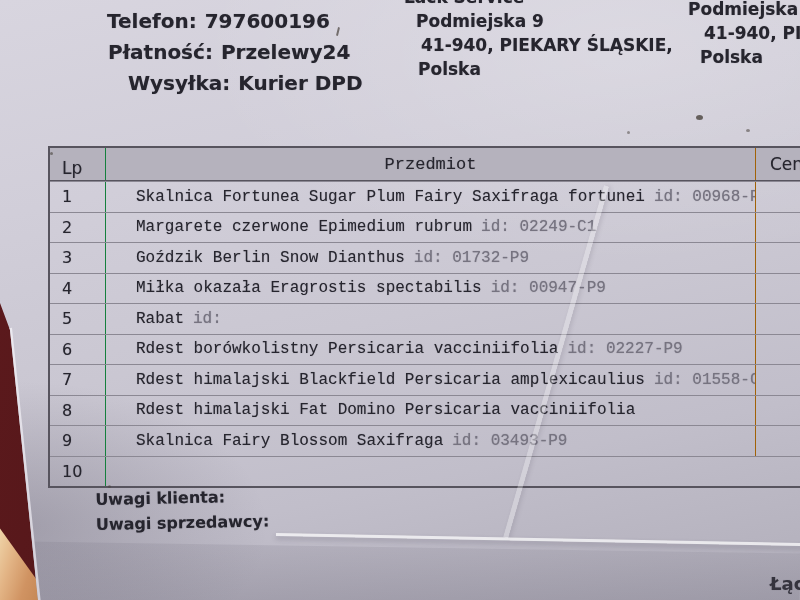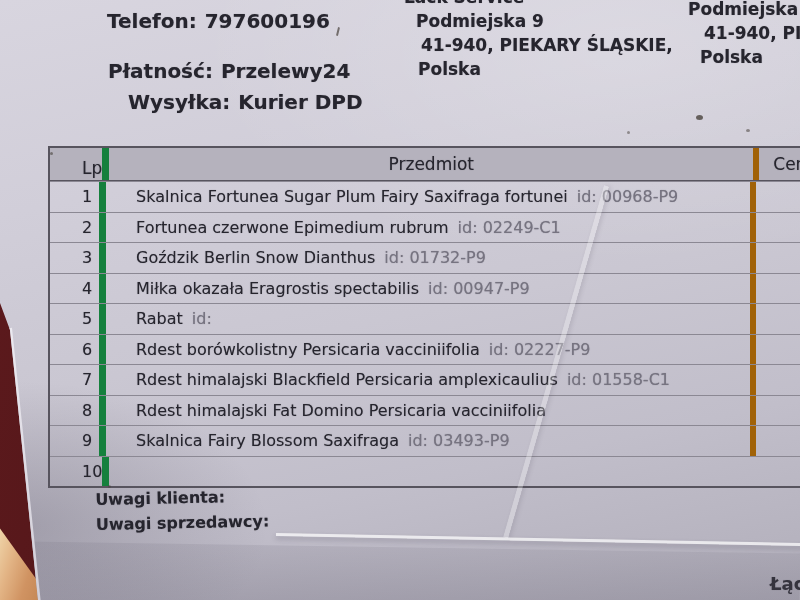--- a/index.html
+++ b/index.html
@@ -45,42 +45,42 @@
   }
   .below-fold{
     position:absolute;left:0;top:541px;width:100%;height:60px;
     background:linear-gradient(180deg,rgba(104,100,116,0.14),rgba(104,100,116,0.30));
     transform:rotate(0.9deg);transform-origin:left center;
   }
   .speck{position:absolute;border-radius:50%;background:#48423c;opacity:.8;}
   .soft-text{text-shadow:0 0 1px rgba(38,37,46,0.35);}
   
   .contact{position:absolute;left:107px;top:6px;font-size:20px;font-weight:600;line-height:31px;}
-  .contact .l2{margin-left:1px;margin-top:19px;}
+  .contact .l2{margin-left:1px;}
   .contact .l3{margin-left:21px;}
   .contact .val{margin-left:8px;}
   .addr{position:absolute;font-size:17px;font-weight:600;line-height:24px;white-space:nowrap;}
   .addr-seller{left:404px;top:-15px;}
   .addr-seller .a1{margin-left:12px;}
   .addr-seller .a2{margin-left:17px;}
   .addr-seller .a3{margin-left:14px;}
   .addr-buyer{left:688px;top:-3px;}
   .addr-buyer .a2{margin-left:16px;}
   .addr-buyer .a3{margin-left:12px;}
   
   .tablewrap{
     position:absolute;left:48px;top:146px;width:814px;
     border:2px solid #57545e;
   }
   .trow{display:flex;height:29.5px;align-items:center;border-top:1px solid #8b8893;}
   .thead{height:32px;border-top:none;background:#b5b2bd;border-bottom:1px solid #57545e;}
-  .c-lp{flex:0 0 56px;padding-left:32px;box-sizing:border-box;border-right:7px solid #15803d;
+  .c-lp{flex:0 0 56px;padding-left:12px;box-sizing:border-box;border-right:1px solid #15803d;
         align-self:stretch;display:flex;align-items:center;font-size:16px;}
-  .c-item{flex:0 0 650px;padding-left:30px;box-sizing:border-box;border-right:6px solid #a16207;
-        align-self:stretch;display:flex;align-items:center;font-size:16px;white-space:nowrap;overflow:hidden;}
+  .c-item{flex:0 0 650px;padding-left:30px;box-sizing:border-box;border-right:1px solid #a16207;
+        align-self:stretch;display:flex;align-items:center;font-size:16px;white-space:nowrap;overflow:hidden;font-family:Liberation Mono, monospace;}
   .c-price{flex:1 1 auto;padding-left:14px;align-self:stretch;display:flex;align-items:center;font-size:17px;}
   .thead .c-lp{font-size:17px;align-items:flex-end;padding-bottom:2px;}
   .thead .c-item{justify-content:center;padding-left:0;font-size:17px;}
   .iid{color:#767380;margin-left:9px;}
   
   .notes{position:absolute;left:95px;top:487px;font-size:16px;font-weight:600;line-height:25px;
          transform:rotate(-1.2deg);transform-origin:left top;}
   .total{position:absolute;left:770px;top:573px;font-size:18px;font-weight:600;white-space:nowrap;}
 </style>
 </head>
@@ -128,21 +128,21 @@
         <div class="c-lp">1</div>
         <div class="c-item">
             <span>Skalnica Fortunea Sugar Plum Fairy Saxifraga fortunei</span>
             <span class="iid">id: 00968-P9</span>
           </div>
         <div class="c-price"></div>
       </div>
       <div class="trow">
         <div class="c-lp">2</div>
         <div class="c-item">
-            <span>Fortunea czerwone Epimedium rubrum</span>
+            <span>Margarete czerwone Epimedium rubrum</span>
             <span class="iid">id: 02249-C1</span>
           </div>
         <div class="c-price"></div>
       </div>
       <div class="trow">
         <div class="c-lp">3</div>
         <div class="c-item">
             <span>Goździk Berlin Snow Dianthus</span>
             <span class="iid">id: 01732-P9</span>
           </div>

